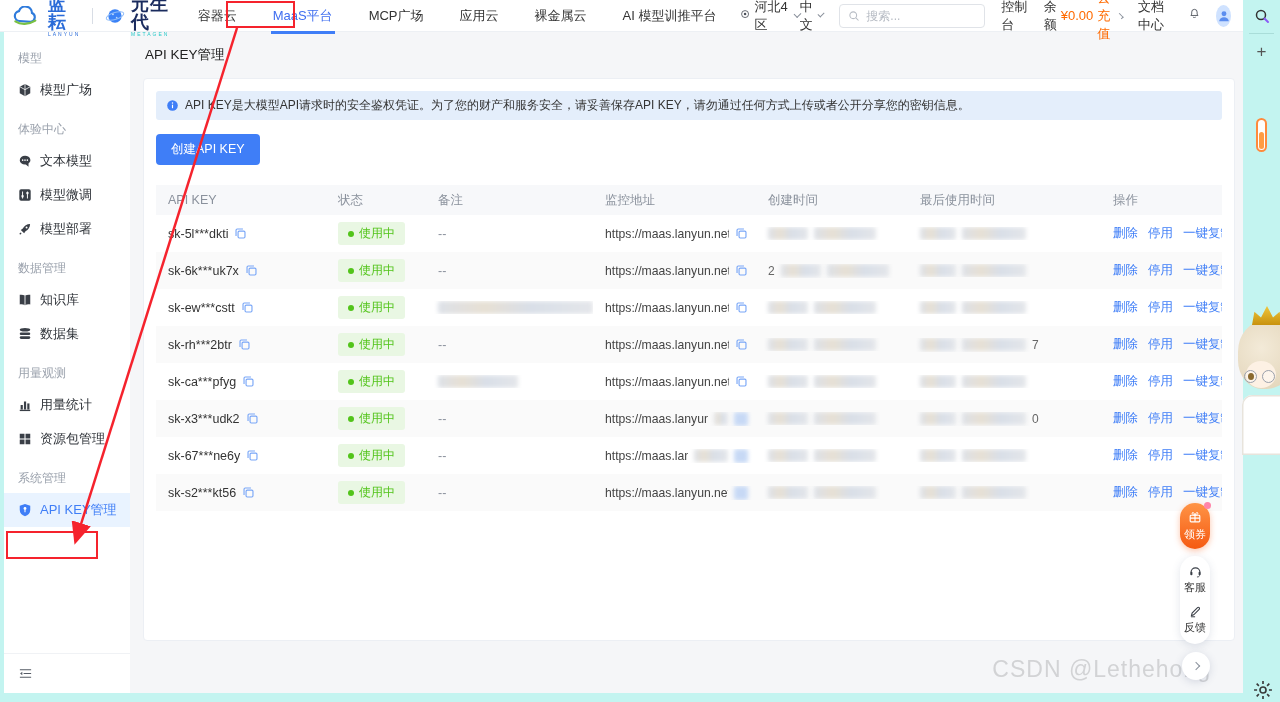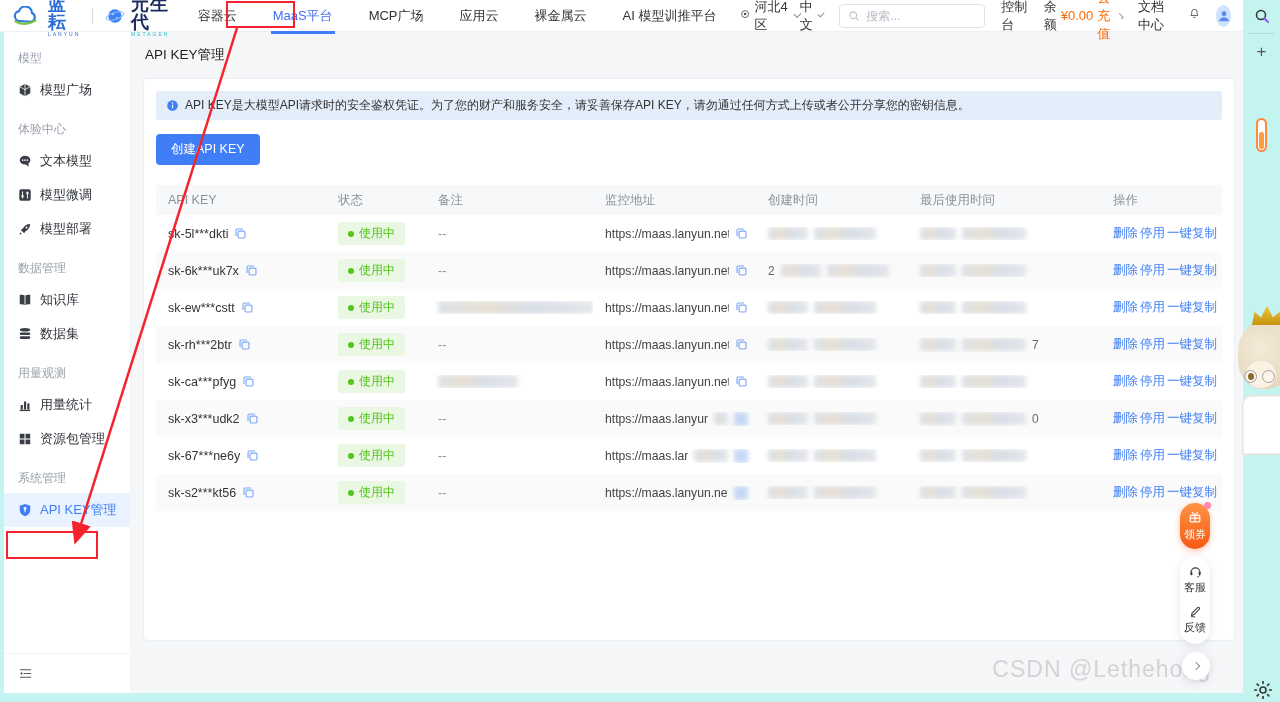--- a/index.html
+++ b/index.html
@@ -63,21 +63,21 @@
 .kv{white-space:nowrap}
 .cicon{width:13px;height:13px;color:#78a6f7;cursor:pointer;flex:0 0 13px}
 .cicon svg{width:13px;height:13px}
 .badge{display:inline-flex;align-items:center;gap:5px;background:#e9f7e3;color:#52c41a;font-size:12px;padding:3px 10px;border-radius:3px}
 .badge .dot{width:6px;height:6px;border-radius:50%;background:#52c41a}
 .dim{color:#8a919c}
 .murl{white-space:nowrap;overflow:hidden;color:#444;font-size:12.2px}
 .blur{display:inline-block;height:13px;border-radius:2px;background-image:linear-gradient(90deg,#dde1e8 0%,#e7e0d4 30%,#d9dfe8 60%,#e4e6ea 100%);filter:blur(2.2px);vertical-align:middle;flex:0 0 auto}
 .blur.icb{width:14px;height:14px;background:#c7d9f5}
 .tv{color:#666;font-size:12px}
-.ops{display:flex;gap:2px}
+.ops{display:flex;gap:10px}
 .oplink{color:#3f7ef7;cursor:pointer;text-decoration:none;white-space:nowrap}
 
 .coupon{position:absolute;right:33px;top:503px;width:30px;height:46px;border-radius:15px;background:linear-gradient(180deg,#ff9446,#f55a12);color:#fff;display:flex;flex-direction:column;align-items:center;justify-content:center;gap:3px;font-size:11px;z-index:6;cursor:pointer;box-shadow:0 2px 6px rgba(245,90,18,.35)}
 .coupon .gicon{width:14px;height:14px}
 .coupon .dot{position:absolute;right:-1px;top:-1px;width:7px;height:7px;border-radius:50%;background:#ff85a9}
 .svc{position:absolute;right:33px;top:556px;width:30px;height:88px;border-radius:15px;background:#fff;box-shadow:0 2px 8px rgba(60,80,120,.15);display:flex;flex-direction:column;align-items:center;justify-content:space-evenly;z-index:6;font-size:11px;color:#333}
 .svc .s-item{display:flex;flex-direction:column;align-items:center;gap:2px;cursor:pointer}
 .svc svg{width:13px;height:13px;color:#3a3f47}
 .next-circle{position:absolute;right:33px;top:652px;width:28px;height:28px;border-radius:50%;background:#fff;box-shadow:0 2px 8px rgba(60,80,120,.18);display:flex;align-items:center;justify-content:center;z-index:6;cursor:pointer}
 .watermark{position:absolute;right:32px;bottom:10px;font-size:23px;color:#d2d3d5;z-index:5;letter-spacing:1px}

